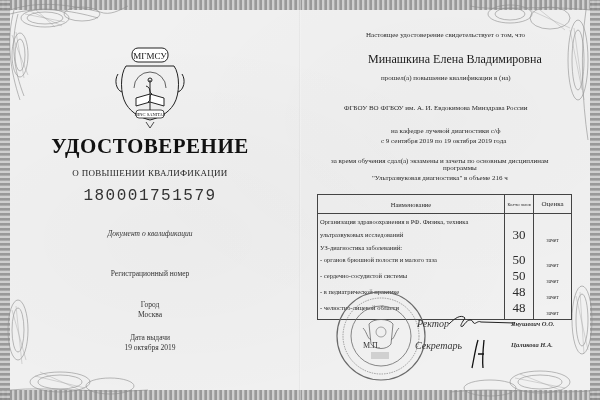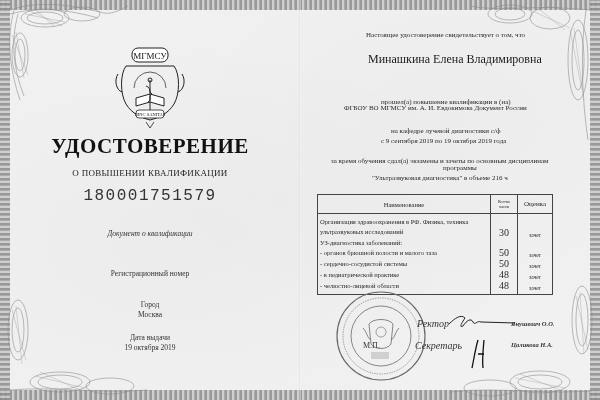--- a/index.html
+++ b/index.html
@@ -37,30 +37,30 @@
     .title { top:134px; font-size:21px; font-weight:bold; letter-spacing:0.5px; color:#111;
       font-family:"Liberation Serif", serif;text-align:center; }
     .subtitle { top:168px; font-size:9px; letter-spacing:0.3px; }
     .docnum { top:187px; font-size:16px; letter-spacing:1.5px; font-family:"Liberation Mono", monospace; color:#333; }
     .doctype { top:229px; font-size:7.5px; font-style:italic; color:#333; }
     .small { font-size:7.5px; color:#333; line-height:10px; }
 
     .right-text { font-size:7px; color:#2a2a2a; }
     .name { font-size:12px; color:#1a1a1a; }
 
-    table.subjects { position:absolute; left:317px; top:194px; width:236px;
+    table.subjects { position:absolute; left:317px; top:194px; width:255px;
       border-collapse:collapse; font-size:6.5px; color:#2a2a2a; background:transparent; }
     table.subjects th, table.subjects td { border-left:1px solid #444; border-right:1px solid #444; padding:0 2px; }
     table.subjects th { border:1px solid #444; font-weight:normal; height:18px; }
     table.subjects tr:last-child td { border-bottom:1px solid #444; }
     th.h-name { width:168px; text-align:center; font-size:6.5px; }
     th.h-hours { width:22px; font-size:4.2px; line-height:5px; text-align:center; }
     th.h-grade { width:30px; font-size:7px; text-align:center; }
     td.c-name { text-align:left; line-height:9.5px; }
-    td.c-hours { text-align:center; font-size:10px; vertical-align:bottom; }
+    td.c-hours { text-align:center; font-size:13px; vertical-align:bottom; }
     td.c-grade { text-align:center; font-size:5.5px; vertical-align:bottom; }
 
     .stamp { position:absolute; left:333px; top:288px; width:96px; height:96px; }
     .sig-label { font-size:10px; font-style:italic; color:#333; }
     .sig-name { font-size:6.5px; font-style:italic; font-weight:bold; color:#333; }
   </style>
 </head>
 <body>
 
 <div class="sheet">
@@ -162,22 +162,22 @@
   <div class="abs left-col doctype">Документ о квалификации</div>
 
   <div class="abs left-col small" style="top:269px;">Регистрационный номер</div>
   <div class="abs left-col small" style="top:300px;">Город</div>
   <div class="abs left-col small" style="top:310px;">Москва</div>
   <div class="abs left-col small" style="top:333px;">Дата выдачи</div>
   <div class="abs left-col small" style="top:343px;">19 октября 2019</div>
 
   <div class="abs right-text" style="left:366px;top:31px;">Настоящее удостоверение свидетельствует о том, что</div>
   <div class="abs name" style="left:368px;top:52px;">Минашкина Елена Владимировна</div>
-  <div class="abs right-text" style="left:381px;top:98px;">прошел(а) повышение квалификации в (на)</div>
-  <div class="abs right-text" style="left:344px;top:104px;">ФГБОУ ВО МГМСУ им. А. И. Евдокимова Документ России</div>
+  <div class="abs right-text" style="left:381px;top:74px;">прошел(а) повышение квалификации в (на)</div>
+  <div class="abs right-text" style="left:344px;top:104px;">ФГБОУ ВО ФГБОУ им. А. И. Евдокимова Минздрава России</div>
   <div class="abs right-text" style="left:391px;top:127px;">на кафедре лучевой диагностики с/ф</div>
   <div class="abs right-text" style="left:381px;top:137px;">с 9 сентября 2019 по 19 октября 2019  года</div>
   <div class="abs right-text" style="left:331px;top:157px;">за время обучения сдал(а) экзамены и зачеты по основным дисциплинам</div>
   <div class="abs right-text" style="left:443px;top:164px;">программы</div>
   <div class="abs right-text" style="left:372px;top:174px;">"Ультразвуковая диагностика" в объеме 216 ч</div>
 
   <table class="subjects">
     <thead>
       <tr>
         <th class="h-name">Наименование</th>

